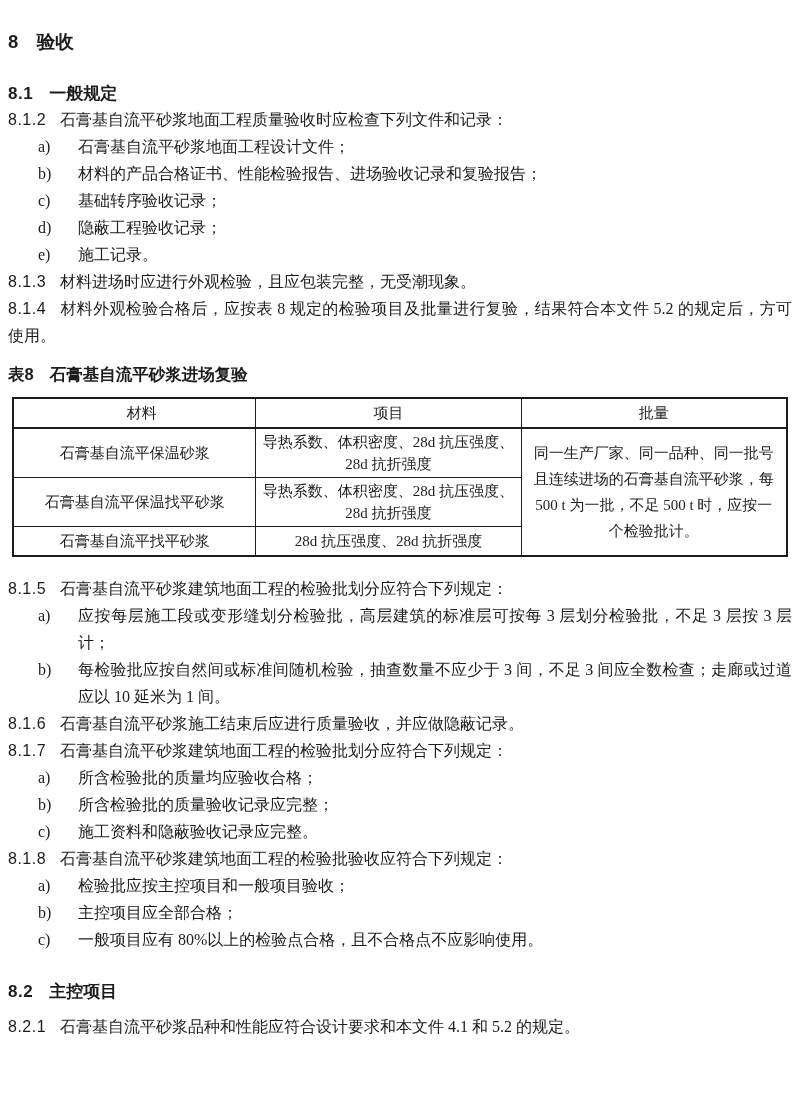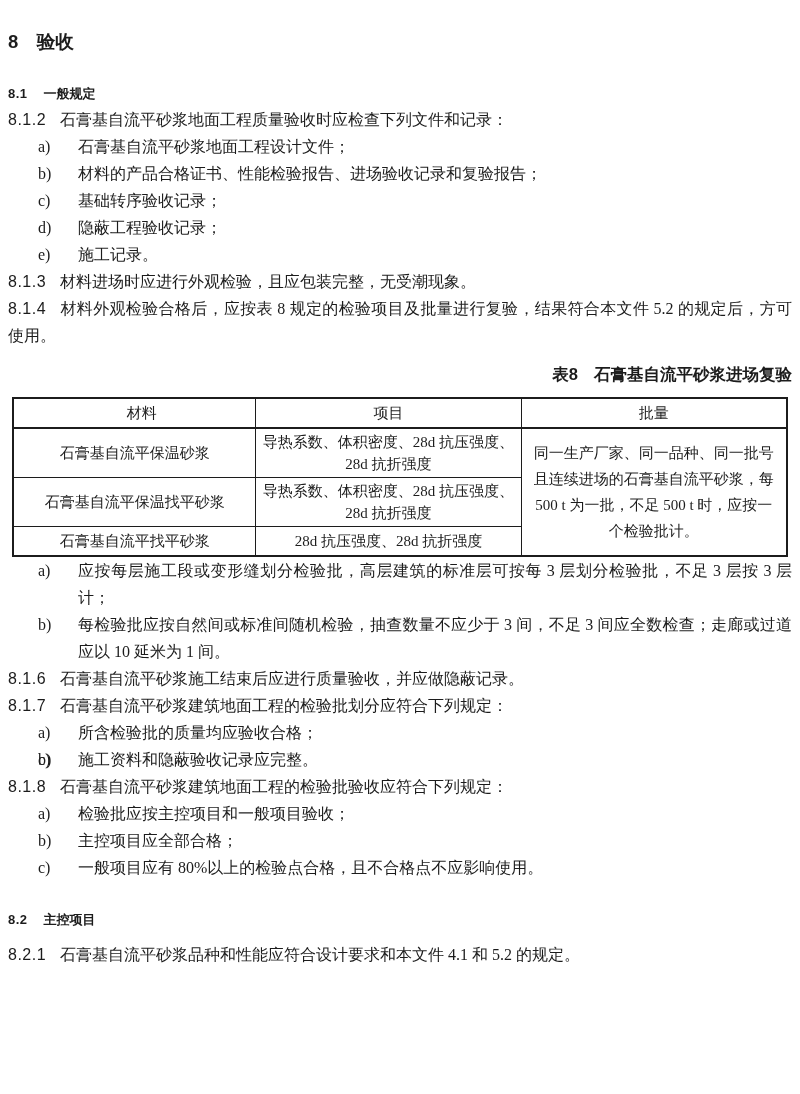--- a/index.html
+++ b/index.html
@@ -39,21 +39,21 @@
     font-family: "Liberation Sans", "DejaVu Sans", sans-serif;
     font-weight: bold;
     font-size: 18.5px;
     line-height: 26px;
   }
   .sec1 .hnum { padding-right: 18px; letter-spacing: 0.5px; }
   .sec2 {
     margin: 26px 0 0 0;
     font-family: "Liberation Sans", "DejaVu Sans", sans-serif;
     font-weight: bold;
-    font-size: 13px;
+    font-size: 17px;
     line-height: 25px;
   }
   .sec2 .hnum { padding-right: 16px; letter-spacing: 0.5px; }
 
   .after-sec { margin-top: 9px; }
 
   
   .li {
     position: relative;
     margin: 0;
@@ -63,21 +63,21 @@
   }
   .li .marker {
     position: absolute;
     left: 30px;
     top: 0;
   }
 
   
   .tbl-caption {
     margin: 13px 0 0 0;
-    text-align: right;
+    text-align: left;
     font-family: "Liberation Sans", "DejaVu Sans", sans-serif;
     font-weight: bold;
     font-size: 16.5px;
     line-height: 24px;
   }
   .tbl-caption .cap-label { padding-right: 16px; }
 
   
   table.t8 {
     width: 776px;
@@ -177,39 +177,42 @@
         <td class="cell-tall">石膏基自流平保温找平砂浆</td>
         <td class="cell-tall">导热系数、体积密度、28d 抗压强度、28d 抗折强度</td>
       </tr>
       <tr>
         <td class="cell-short">石膏基自流平找平砂浆</td>
         <td class="cell-short">28d 抗压强度、28d 抗折强度</td>
       </tr>
     </tbody>
   </table>
 
+  <p class="clause gap-after-tbl">
+    <span class="cnum">8.1.5</span><span>石膏基自流平砂浆建筑地面工程的检验批划分应符合下列规定：</span>
+  </p>
   <div class="li">
     <span class="marker">a)</span><span>应按每层施工段或变形缝划分检验批，高层建筑的标准层可按每 3 层划分检验批，不足 3 层按 3 层计；</span>
   </div>
   <div class="li">
     <span class="marker">b)</span><span>每检验批应按自然间或标准间随机检验，抽查数量不应少于 3 间，不足 3 间应全数检查；走廊或过道应以 10 延米为 1 间。</span>
   </div>
 
   <p class="clause">
     <span class="cnum">8.1.6</span><span>石膏基自流平砂浆施工结束后应进行质量验收，并应做隐蔽记录。</span>
   </p>
 
   <p class="clause">
     <span class="cnum">8.1.7</span><span>石膏基自流平砂浆建筑地面工程的检验批划分应符合下列规定：</span>
   </p>
   <div class="li">
     <span class="marker">a)</span><span>所含检验批的质量均应验收合格；</span>
   </div>
   <div class="li">
-    <span class="marker">b)</span>
+    <span class="marker">b)</span><span>所含检验批的质量验收记录应完整；</span>
   </div>
   <div class="li">
     <span class="marker">c)</span><span>施工资料和隐蔽验收记录应完整。</span>
   </div>
 
   <p class="clause">
     <span class="cnum">8.1.8</span><span>石膏基自流平砂浆建筑地面工程的检验批验收应符合下列规定：</span>
   </p>
   <div class="li">
     <span class="marker">a)</span><span>检验批应按主控项目和一般项目验收；</span>

